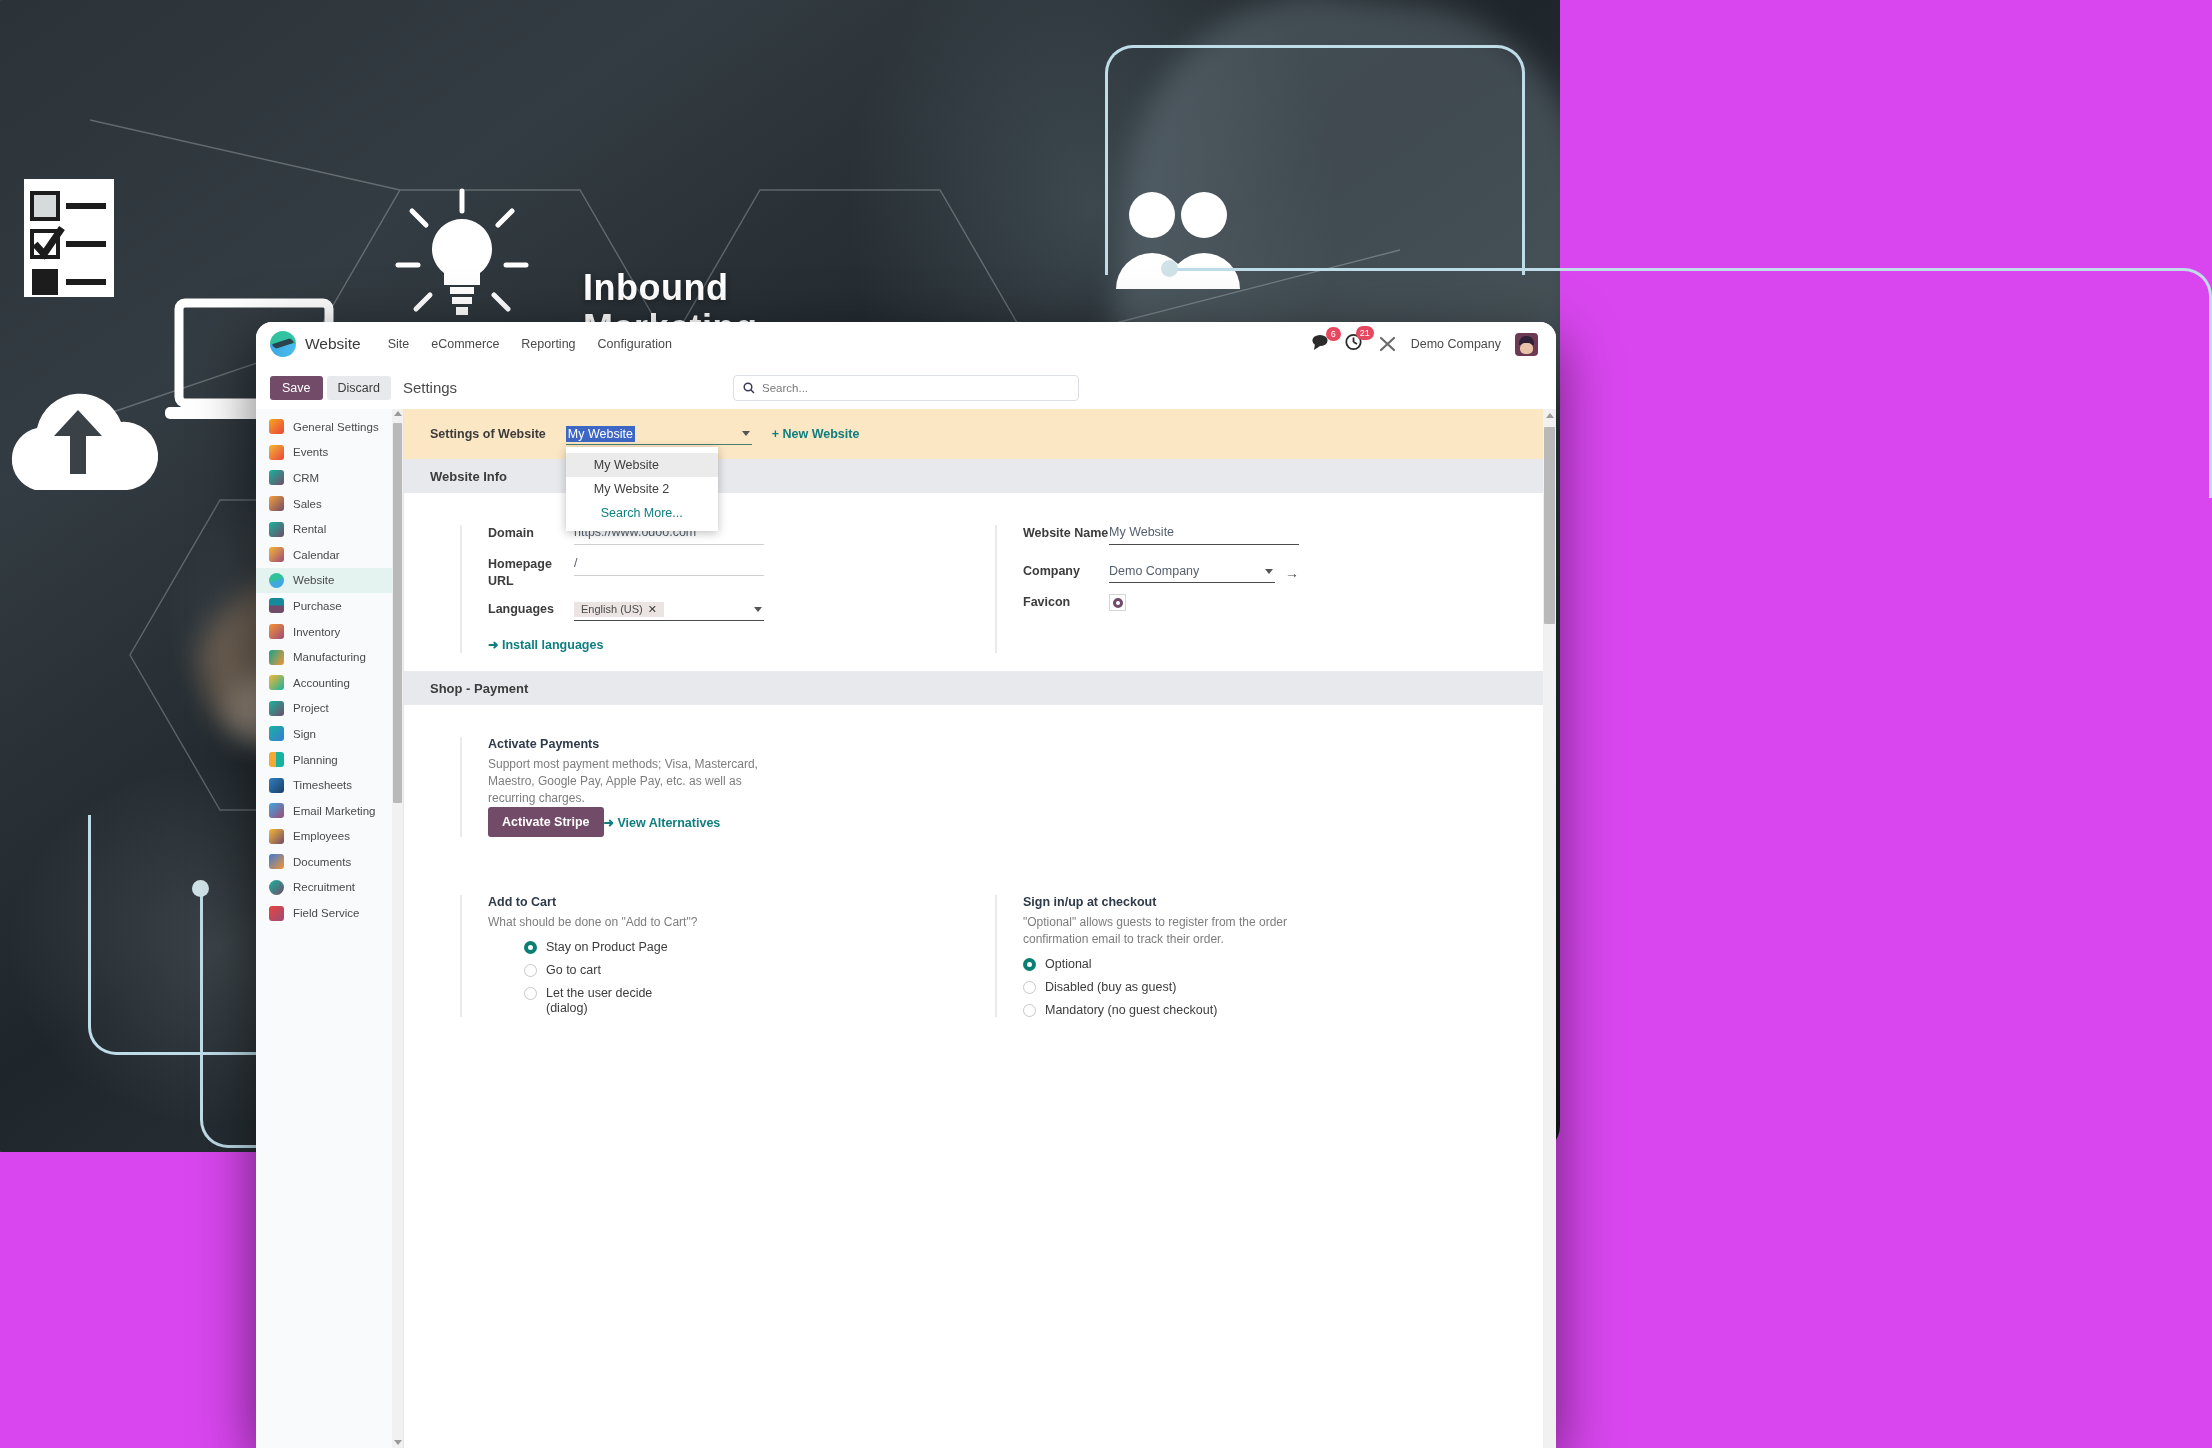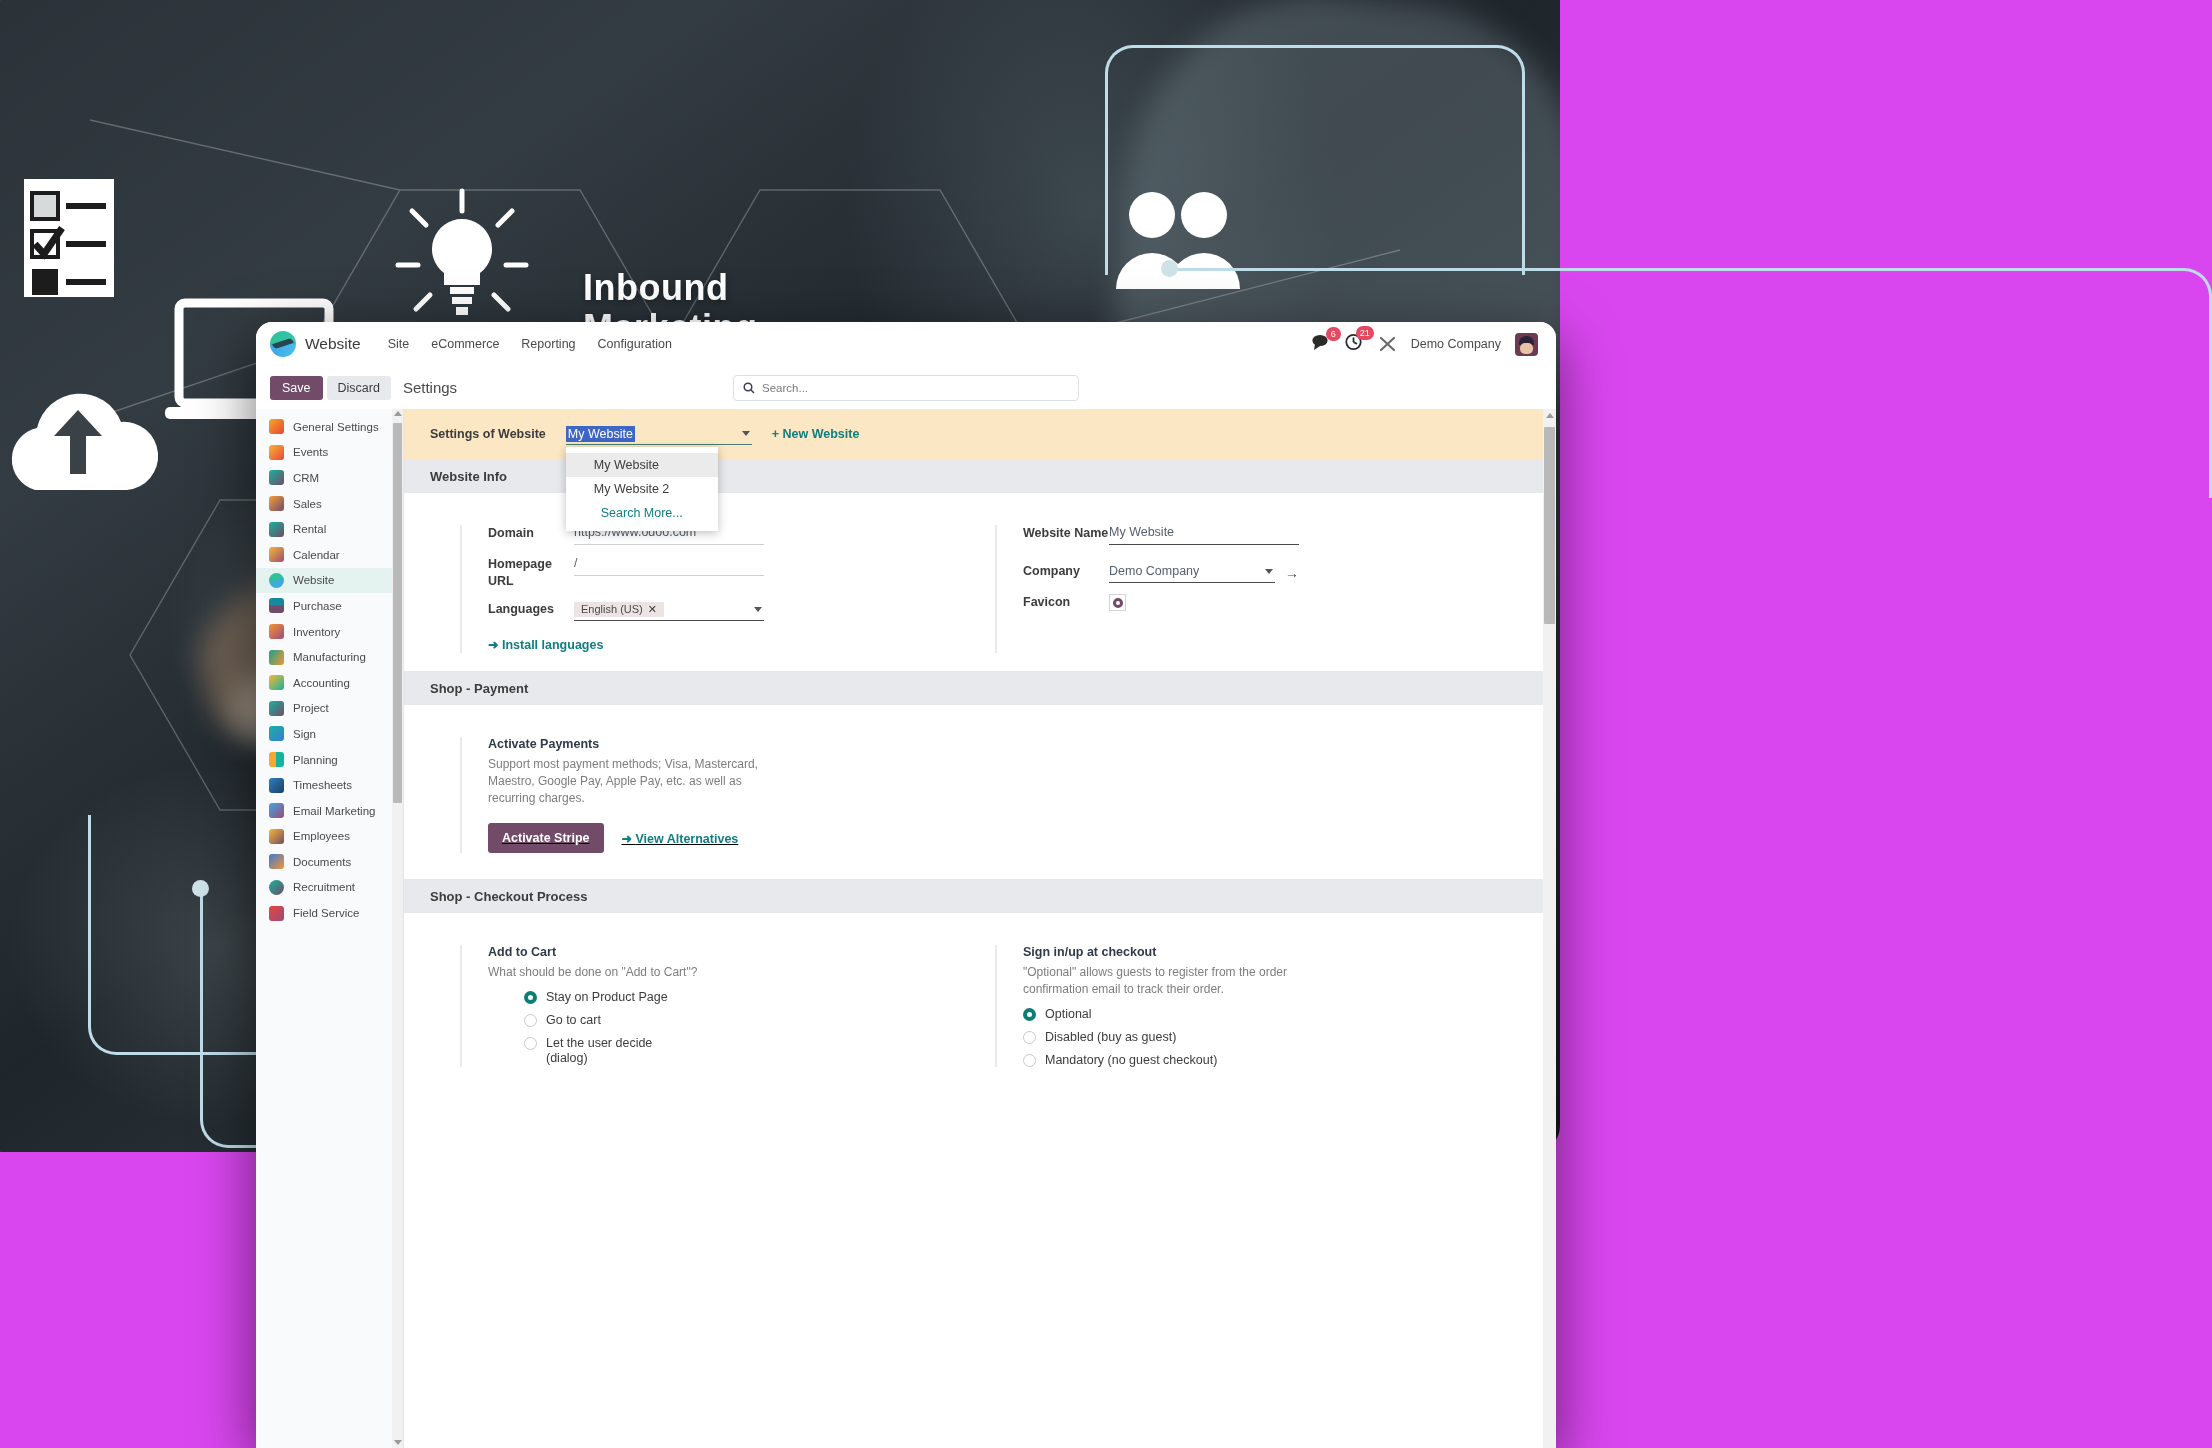--- a/index.html
+++ b/index.html
@@ -464,29 +464,28 @@
               </div>
             </div>
           </div>
         </div>
 
         <div class="sechead">Shop - Payment</div>
         <div class="secbody" style="padding-bottom:26px;">
           <div class="col first">
             <div class="blk-title">Activate Payments</div>
             <div class="blk-desc" style="max-width:300px;">Support most payment methods; Visa, Mastercard, Maestro, Google Pay, Apple Pay, etc. as well as recurring charges.</div>
-            <div style="display:flex;align-items:center;gap:18px;margin-top:16px;text-decoration:underline;">
+            <div style="display:flex;align-items:center;margin-top:0;">
               <button class="btn-stripe">Activate Stripe</button>
               <span class="arrowlink"><span>➜&nbsp;</span><span>View Alternatives</span></span>
             </div>
           </div>
           <div style="flex:1;"></div>
         </div>
 
-        <div class="sechead">Shop - Checkout Process</div>
         <div class="secbody">
           <div class="col first">
             <div class="blk-title">Add to Cart</div>
             <div class="blk-desc">What should be done on "Add to Cart"?</div>
             <div class="indent">
               <div class="radio">
                 <span class="rdot on"></span>
                 <span>Stay on Product Page</span>
               </div>
               <div class="radio">

